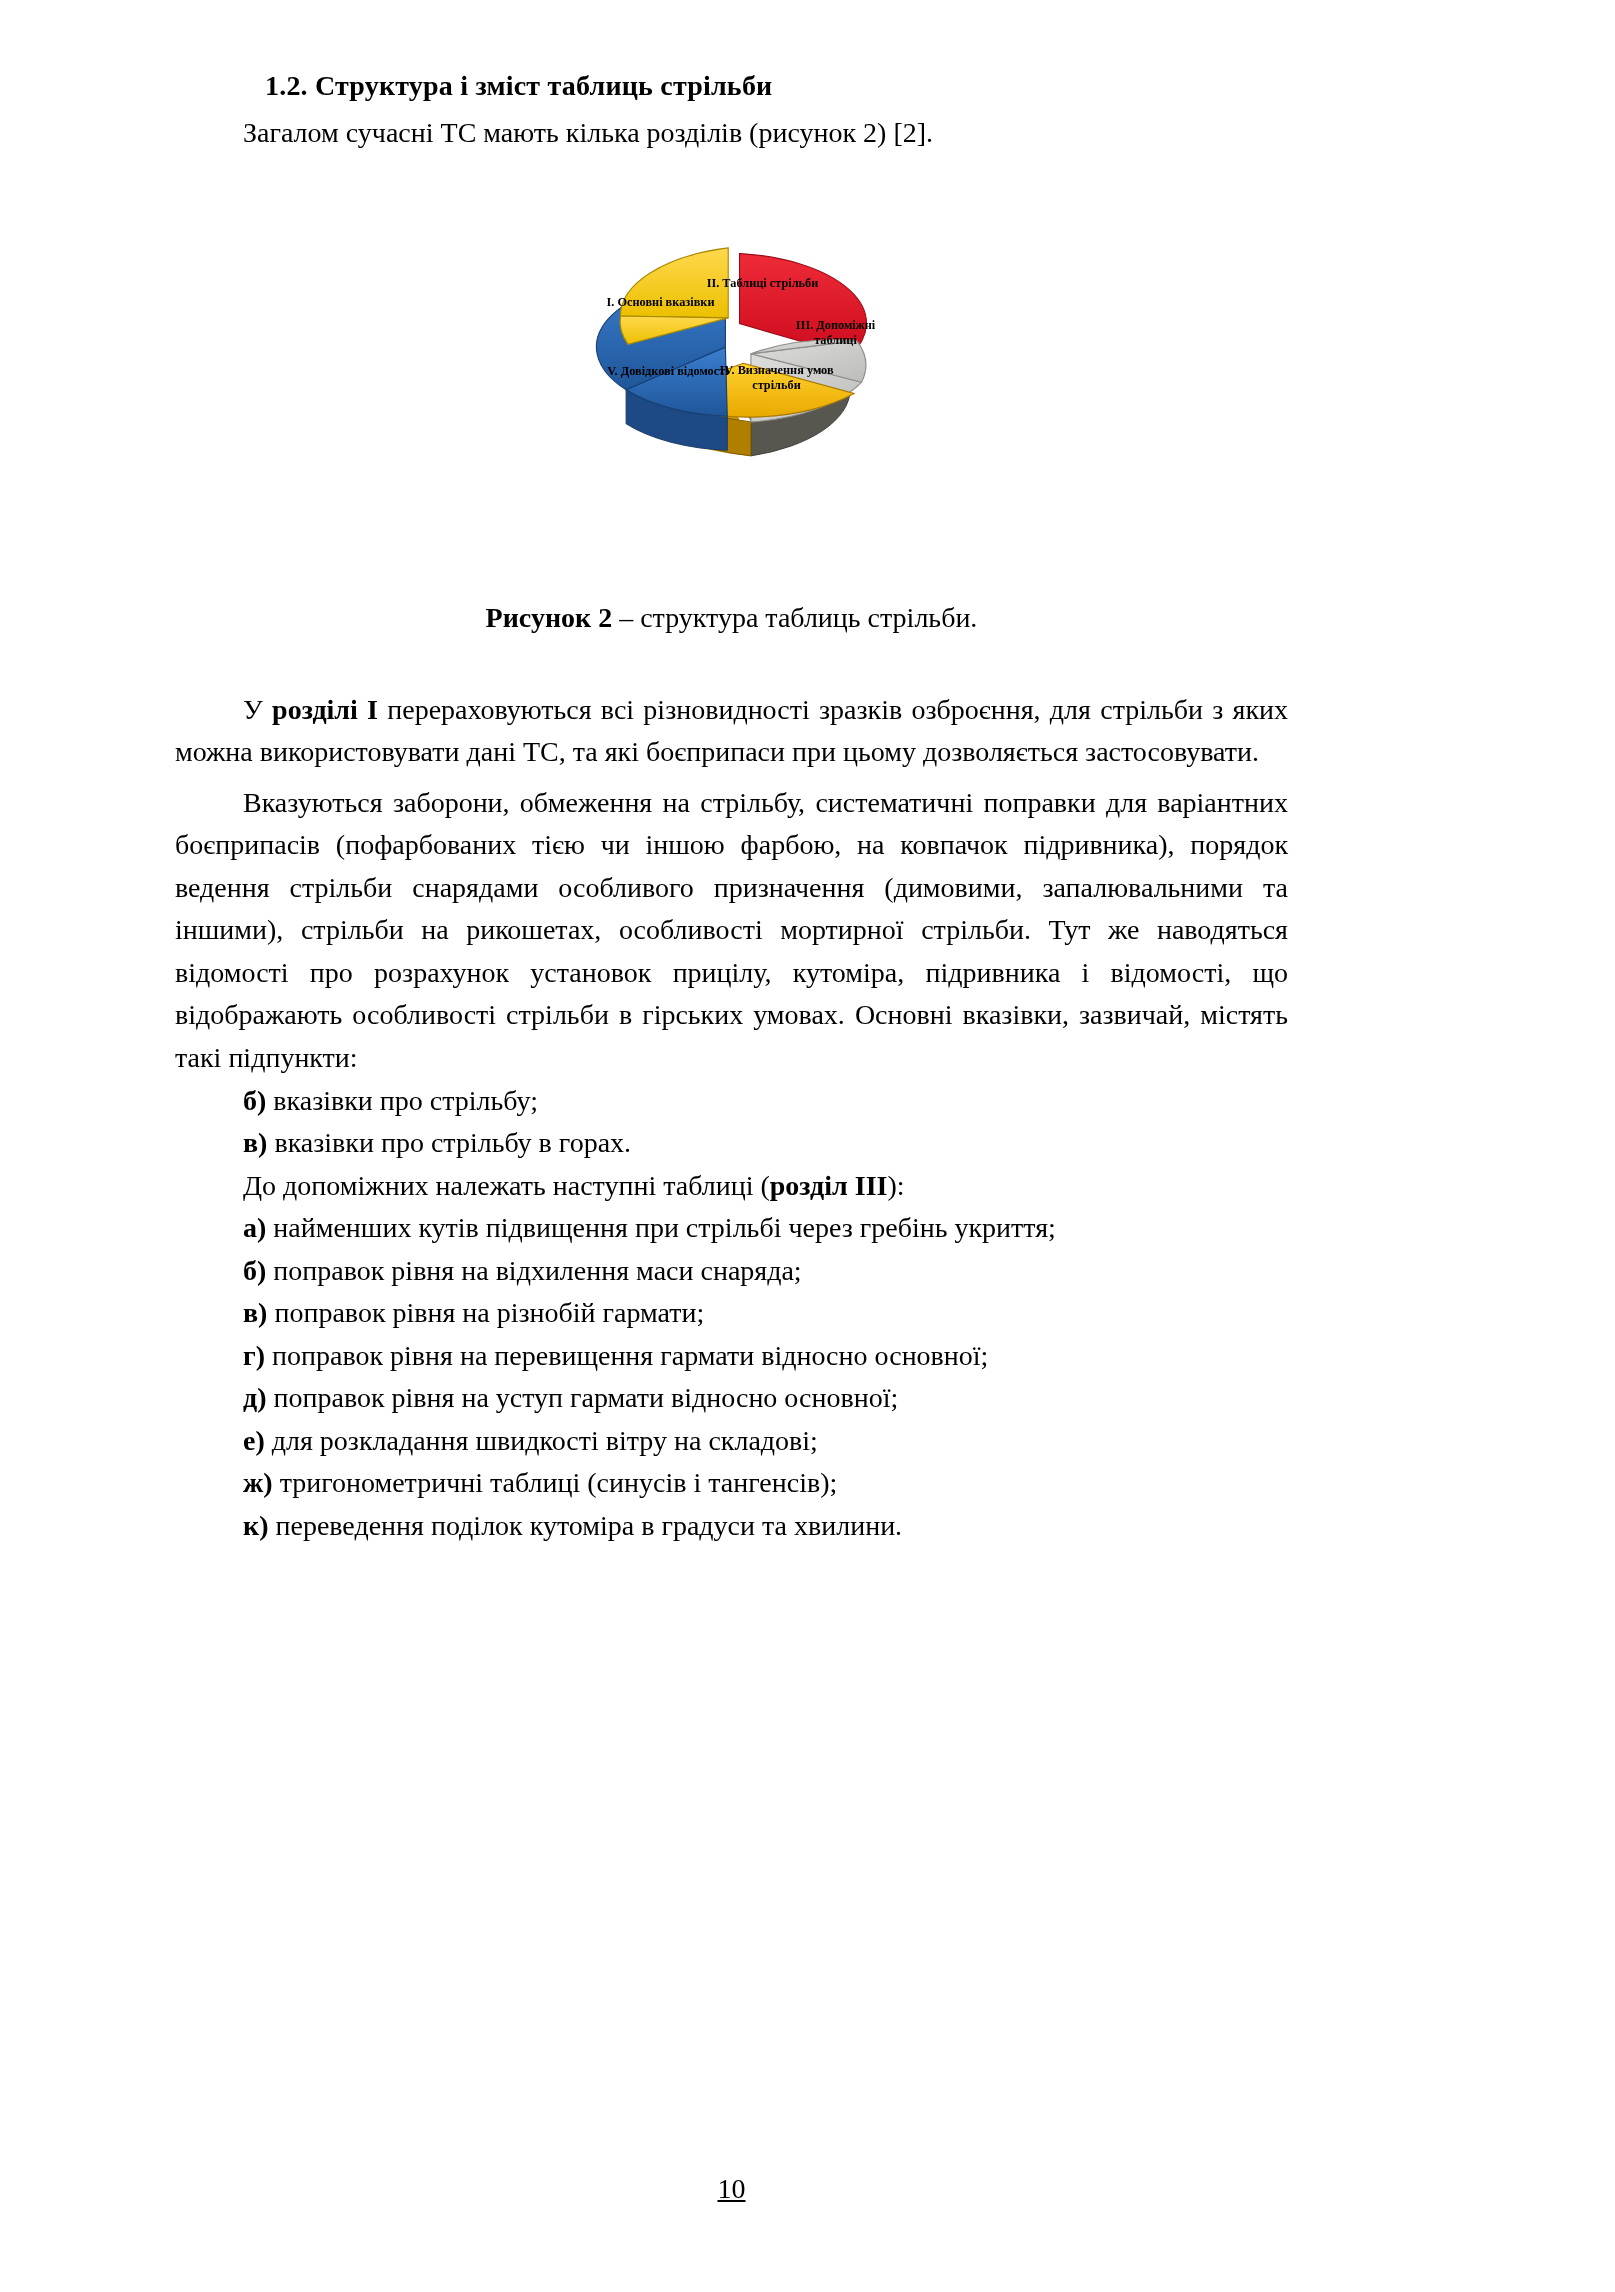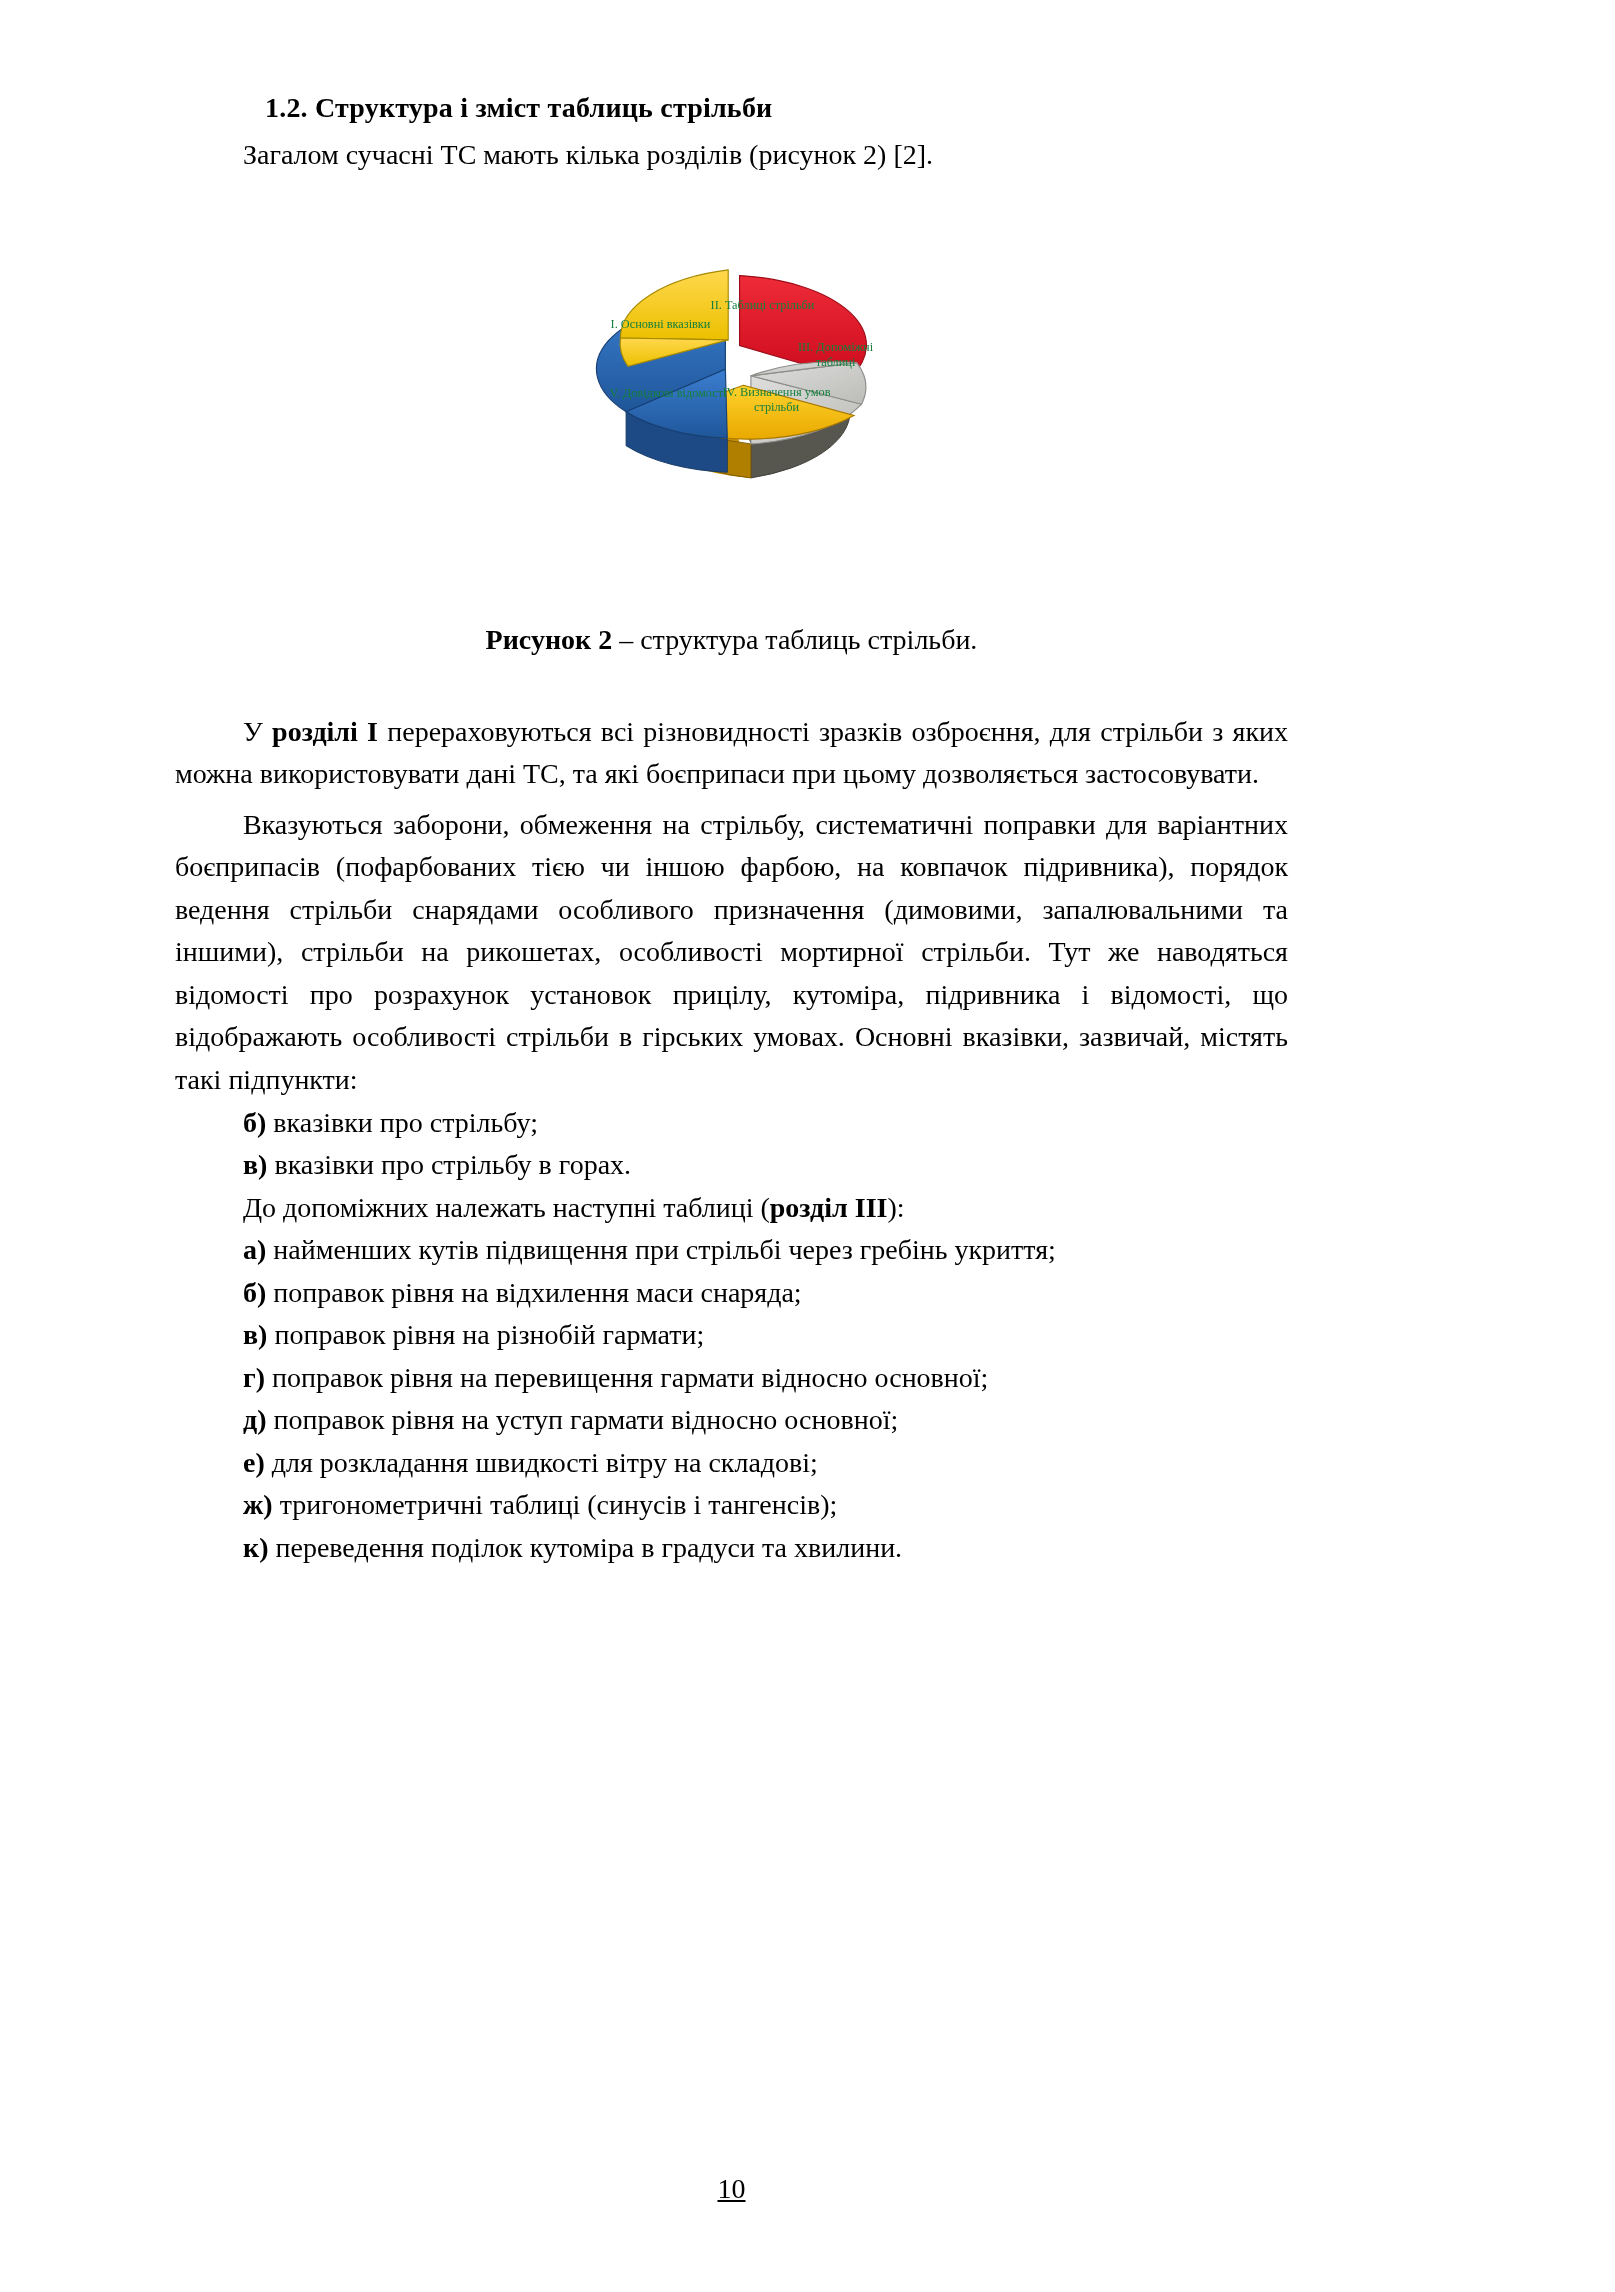--- a/index.html
+++ b/index.html
@@ -13,21 +13,21 @@
     font-family: "Liberation Serif", serif;
     color: #000000;
     position: relative;
     overflow: hidden;
   }
   .page {
     position: relative;
     width: 1463px;
     height: 2292px;
     box-sizing: border-box;
-    padding: 90px 175px 0 175px;
+    padding: 68px 175px 0 175px;
   }
   h1.section-title {
     font-size: 28px;
     font-weight: bold;
     margin: 0 0 0 0;
     padding-left: 90px;
     line-height: 1.3;
     letter-spacing: 0.2px;
   }
   p.body-text {
@@ -74,23 +74,23 @@
 
   .pie-wrap {
     position: relative;
     width: 530px;
     height: 312px;
     margin: 0 auto;
   }
   .pie-label {
     position: absolute;
     font-size: 12.3px;
-    font-weight: normal;
+    font-weight: bold;
     font-family: "Liberation Serif", serif;
-    color: #15803d;
+    color: #000000;
     text-align: center;
     line-height: 1.25;
     pointer-events: none;
   }
 
   .page-number {
     position: absolute;
     bottom: 87px;
     left: 0;
     width: 100%;

